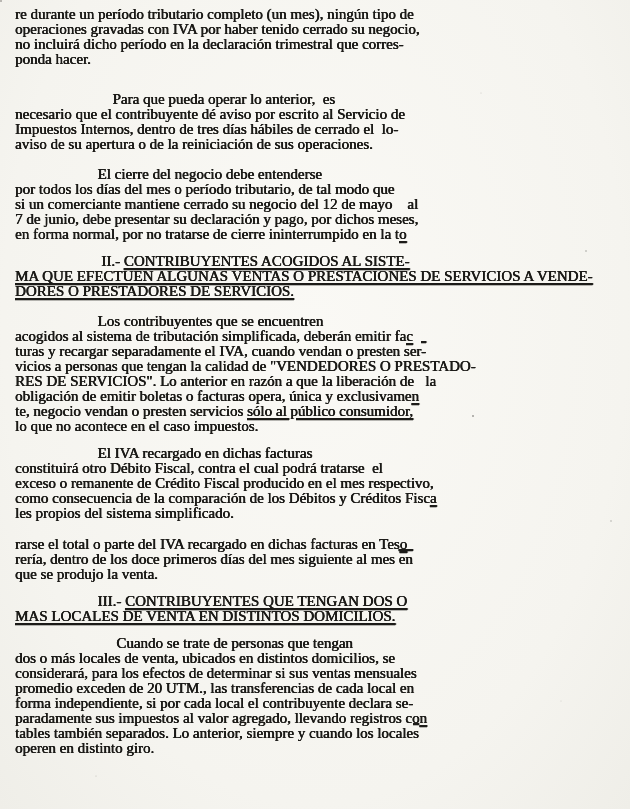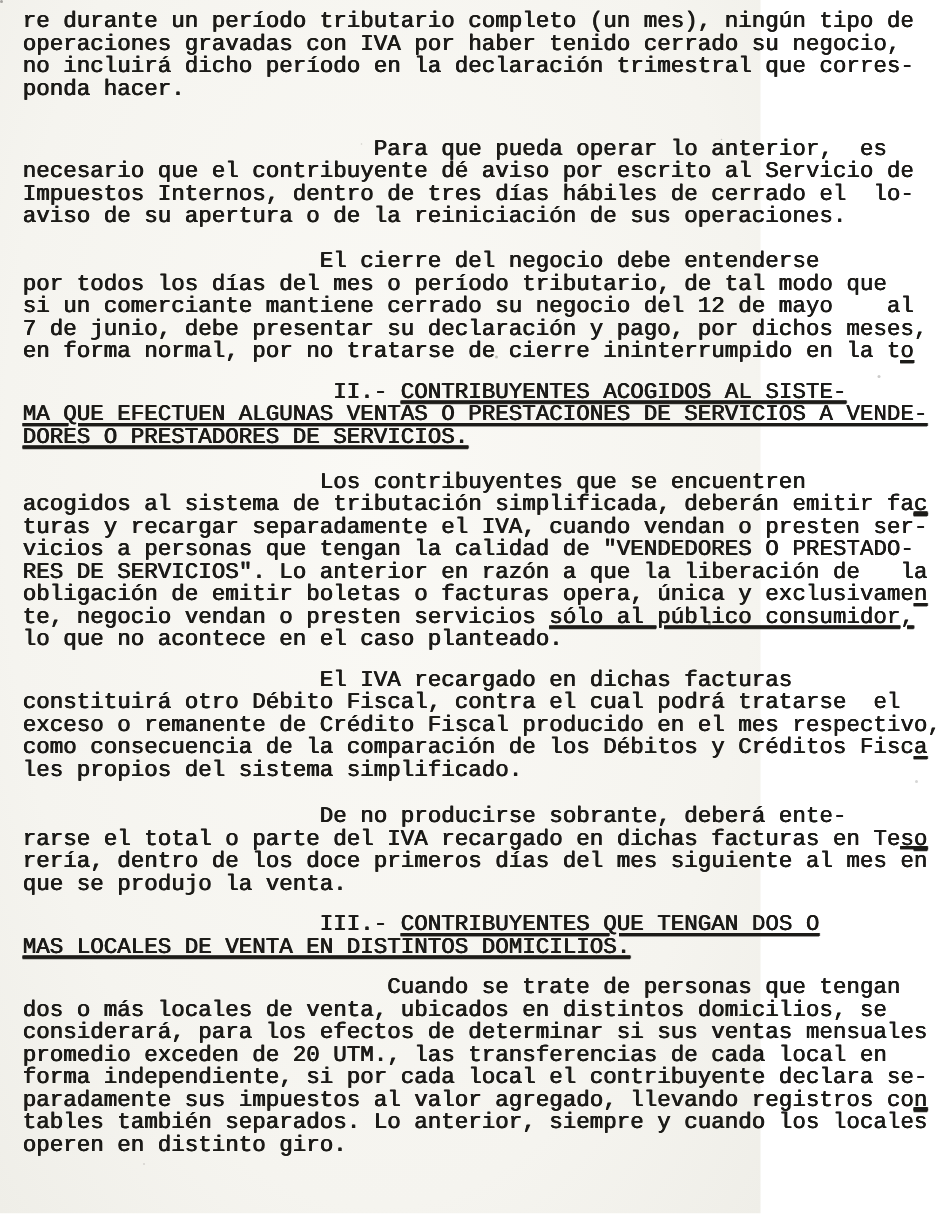--- a/index.html
+++ b/index.html
@@ -1,23 +1,23 @@
 <!DOCTYPE html>
 <html><head>
 <meta charset="utf-8">
 <style>
   html,body{margin:0;padding:0;}
   body{width:630px;height:809px;overflow:hidden;}
   .page{
     position:relative;
-    width:507px;height:809px;
+    width:630px;height:809px;
     box-sizing:border-box;
     padding:7px 0 0 15px;
     background:radial-gradient(ellipse at 50% 40%, #faf9f5 0%, #f5f4ef 70%, #efeee8 100%);
-    font-family:Liberation Mono, monospace;
+    font-family:Liberation Serif, serif;
     font-size:15px;
     line-height:15px;
     color:#1c1b18;
   }
   .para{margin:0;}
   .mb25{margin-bottom:25px;}
   .mb16{margin-bottom:16px;}
   .mb15{margin-bottom:15px;}
   .mb12{margin-bottom:12px;margin-top:12px;}
   .line{
@@ -72,33 +72,32 @@
   </div>
 
   <div class="para mb12">
     <div class="line"><span>                      Los contribuyentes que se encuentren</span><span class="u"></span><span class="ol"></span></div>
     <div class="line"><span>acogidos al sistema de tributación simplificada, deberán emitir fa</span><span class="u">c</span><span class="ol"></span></div>
     <div class="line"><span>turas y recargar separadamente el IVA, cuando vendan o presten ser</span><span class="u"></span><span class="ol">-</span></div>
     <div class="line"><span>vicios a personas que tengan la calidad de "VENDEDORES O PRESTADO-</span><span class="u"></span><span class="ol"></span></div>
     <div class="line"><span>RES DE SERVICIOS". Lo anterior en razón a que la liberación de   la</span><span class="u"></span><span class="ol"></span></div>
     <div class="line"><span>obligación de emitir boletas o facturas opera, única y exclusivame</span><span class="u">n</span><span class="ol"></span></div>
     <div class="line"><span>te, negocio vendan o presten servicios </span><span class="u">sólo al público consumidor,</span><span class="ol"></span></div>
-    <div class="line"><span>lo que no acontece en el caso planteado.</span><span class="u"></span><span class="ol"></span></div>
+    <div class="line"><span>lo que no acontece en el caso impuestos.</span><span class="u"></span><span class="ol"></span></div>
   </div>
 
   <div class="para mb16">
     <div class="line"><span>                      El IVA recargado en dichas facturas</span><span class="u"></span><span class="ol"></span></div>
     <div class="line"><span>constituirá otro Débito Fiscal, contra el cual podrá tratarse  el</span><span class="u"></span><span class="ol"></span></div>
     <div class="line"><span>exceso o remanente de Crédito Fiscal producido en el mes respectivo,</span><span class="u"></span><span class="ol"></span></div>
     <div class="line"><span>como consecuencia de la comparación de los Débitos y Créditos Fisc</span><span class="u">a</span><span class="ol"></span></div>
     <div class="line"><span>les propios del sistema simplificado.</span><span class="u"></span><span class="ol"></span></div>
   </div>
 
   <div class="para mb12">
-    <div class="line"><span>                      De no producirse sobrante, deberá ente-</span><span class="u"></span><span class="ol"></span></div>
     <div class="line"><span>rarse el total o parte del IVA recargado en dichas facturas en Tes</span><span class="u">o</span><span class="ol"></span></div>
     <div class="line"><span>rería, dentro de los doce primeros días del mes siguiente al mes </span><span class="u"></span><span class="ol">en</span></div>
     <div class="line"><span>que se produjo la venta.</span><span class="u"></span><span class="ol"></span></div>
   </div>
 
   <div class="para mb12">
     <div class="line"><span>                      III.- </span><span class="u">CONTRIBUYENTES QUE TENGAN DOS O</span><span class="ol"></span></div>
     <div class="line"><span></span><span class="u">MAS LOCALES DE VENTA EN DISTINTOS DOMICILIOS.</span><span class="ol"></span></div>
   </div>
 

